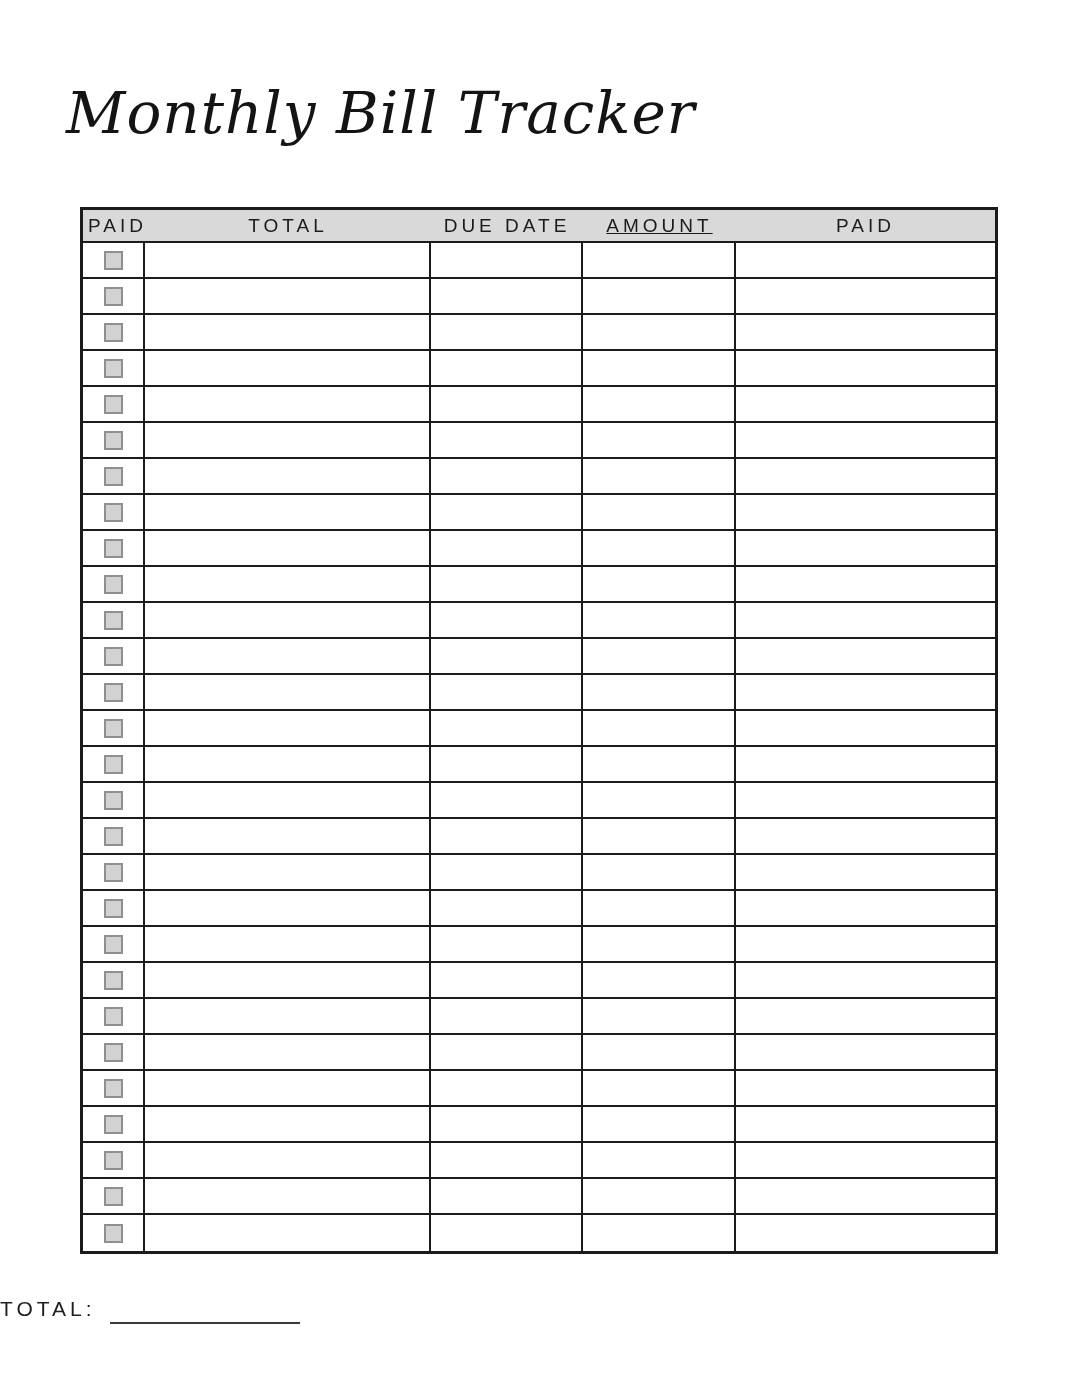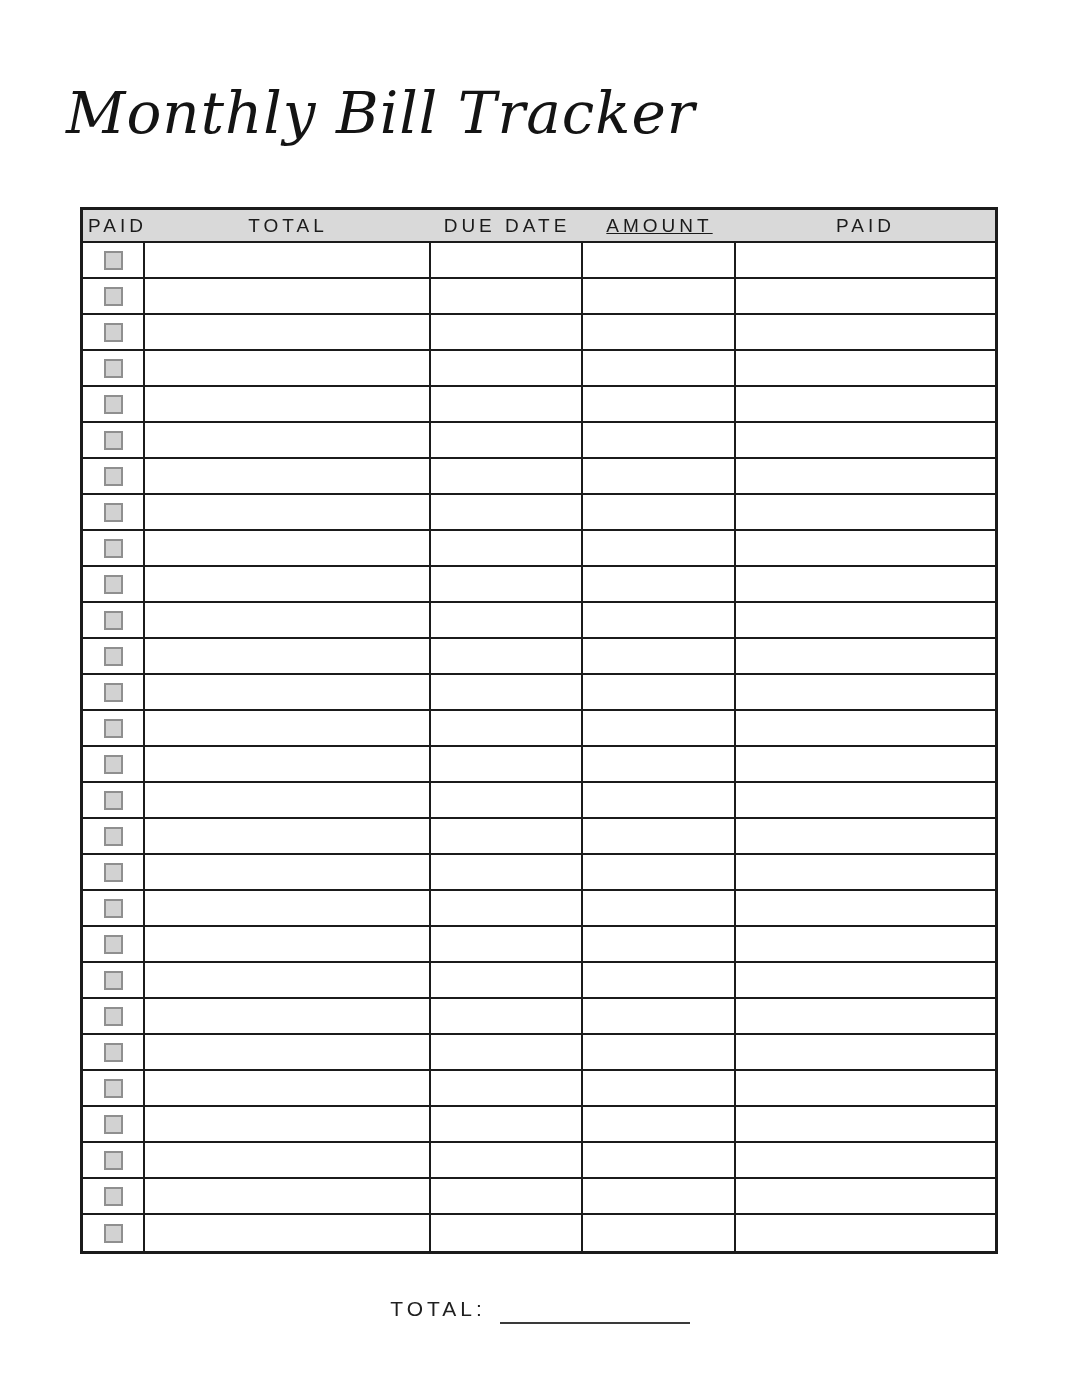--- a/index.html
+++ b/index.html
@@ -112,21 +112,20 @@
     border: 2px solid var(--checkbox-border, #8f8f8f);
   }
 
   
   .total-field {
     position: absolute;
     left: 0;
     top: 1297px;
     width: 100%;
     display: flex;
-    justify-content: center;
     align-items: flex-end;
   }
   .total-label {
     font-size: 21px;
     letter-spacing: 4px;
     color: #1f1f1f;
     padding-bottom: 3px;
   }
   .total-line { width: 190px; margin-left: 14px; height: 26px; }
 </style>

